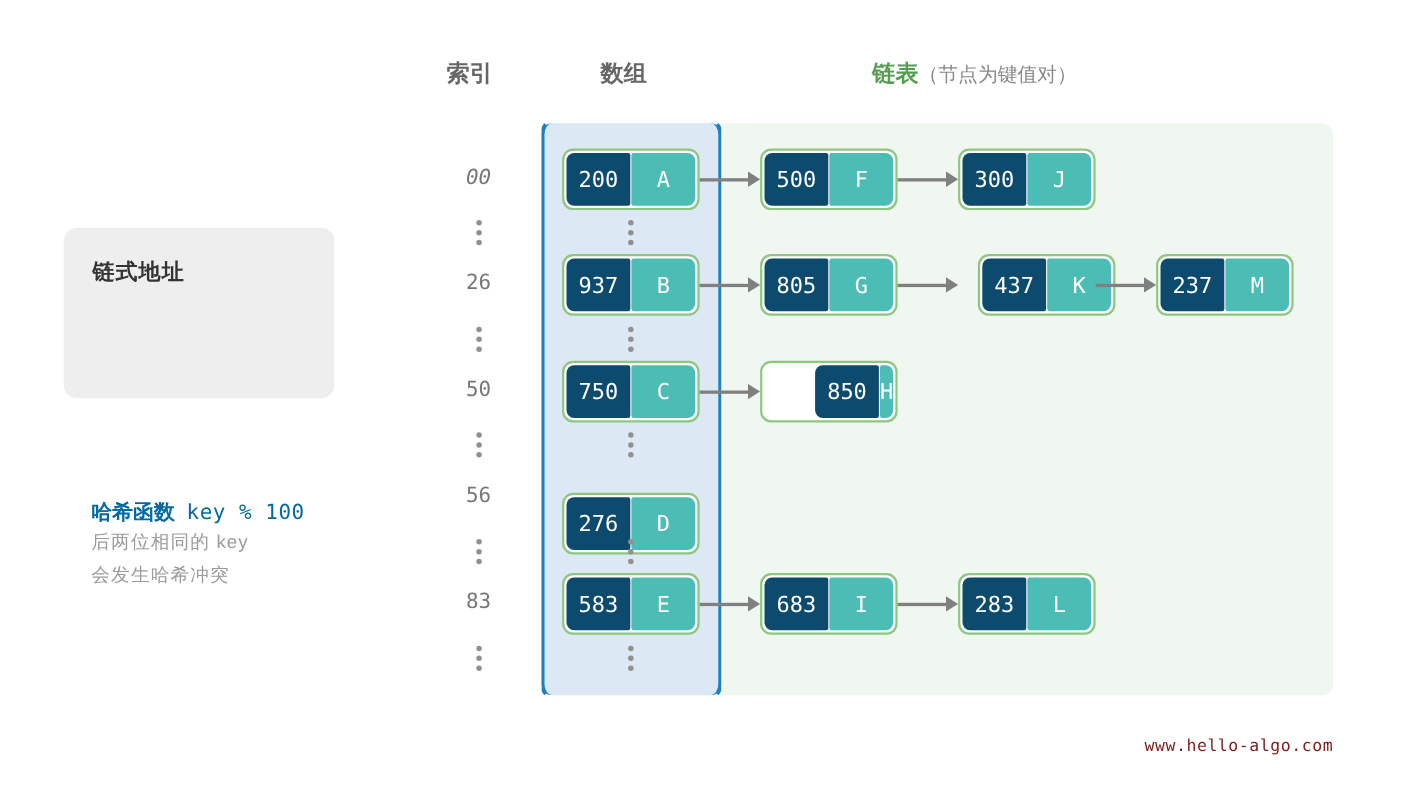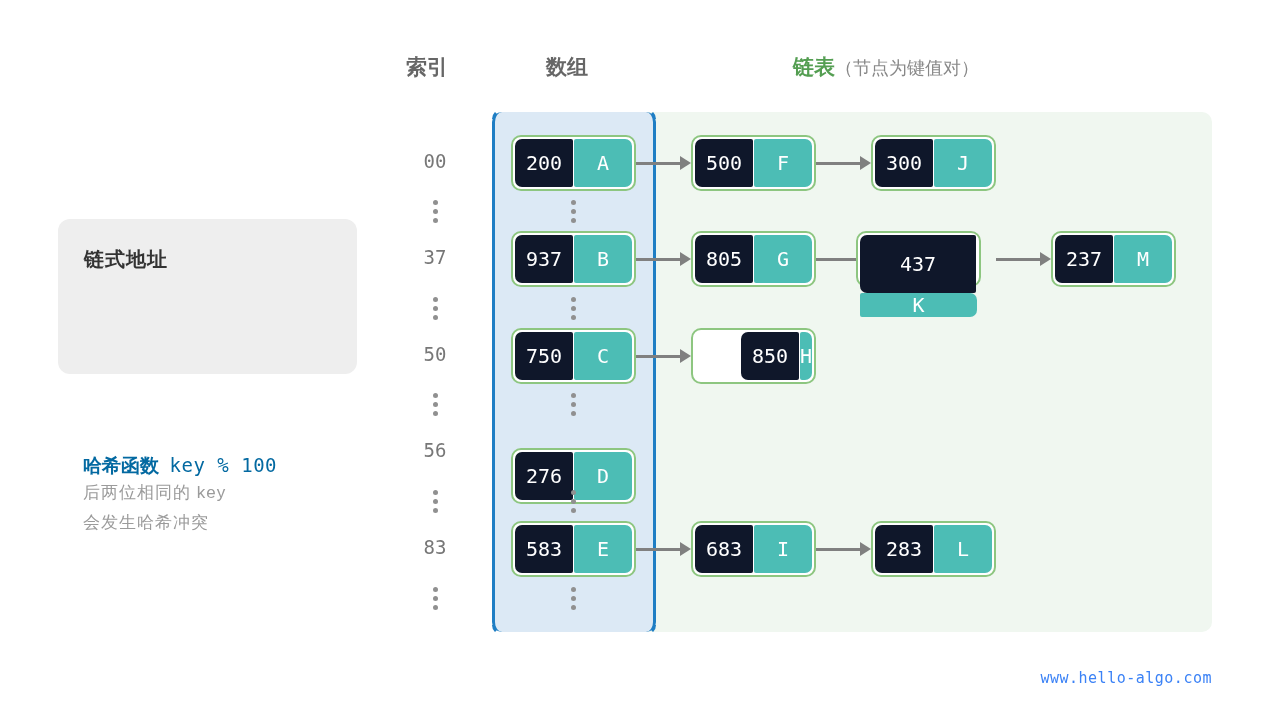--- a/index.html
+++ b/index.html
@@ -37,22 +37,22 @@
   #hdr-list .list-sub {
     color: #888888;
     font-weight: normal;
     font-size: 18px;
   }
 
   
   .info-card {
     position: absolute;
     left: 58px;
-    top: 219px;
-    width: 299px;
+    top: 207px;
+    width: 246px;
     height: 155px;
     background: #eeeeee;
     border-radius: 12px;
   }
   .info-card-title {
     position: absolute;
     left: 26px;
     top: 27px;
     font-size: 20px;
     font-weight: bold;
@@ -164,21 +164,21 @@
   .node .val {
     display: flex;
     align-items: center;
     justify-content: center;
     font-family: "DejaVu Sans Mono", "Liberation Mono", monospace;
     font-size: 20px;
     color: #ffffff;
   }
   .node .key {
     flex: 0 0 58px;
-    background: #0f172a;
+    background: #0c4a6e;
     border-radius: 7px 2px 2px 7px;
     margin-right: 1px;
   }
   .node .val {
     flex: 1 1 auto;
     background: #4cbdb5;
     border-radius: 2px 7px 7px 2px;
   }
 
   
@@ -218,21 +218,21 @@
     background: #909090;
   }
 
   
   .watermark {
     position: absolute;
     right: 68px;
     bottom: 33px;
     font-family: "DejaVu Sans Mono", "Liberation Mono", monospace;
     font-size: 15px;
-    color: #3b82f6;
+    color: #7f1d1d;
     letter-spacing: 0.5px;
   }
 </style>
 </head>
 <body>
 
 <div class="stage">
 
   <div class="col-header" id="hdr-index">索引</div>
   <div class="col-header" id="hdr-array">数组</div>
@@ -249,21 +249,21 @@
   </div>
   <div class="note-body">
     <div>后两位相同的  key</div>
     <div>会发生哈希冲突</div>
   </div>
 
   <div class="list-panel"></div>
   <div class="array-panel"></div>
 
   <div id="rows-layer">
-      <div class="index-label" style="left: 410px; top: 150px;">00</div>
+      <div class="index-label" style="left: 410px; top: 150px; font-style: italic;">00</div>
       <div class="node" style="left: 511px; top: 135px;">
         <div class="key">200</div>
         <div class="val">A</div>
       </div>
       <div class="arrow" style="left: 636px; top: 156px; width: 55px;">
         <div class="shaft"></div>
         <div class="head"></div>
       </div>
       <div class="node" style="left: 691px; top: 135px;">
         <div class="key">500</div>
@@ -280,38 +280,38 @@
       <div class="ellipsis" style="left: 425px; top: 200px;">
         <i></i>
         <i></i>
         <i></i>
       </div>
       <div class="ellipsis" style="left: 563.5px; top: 200px;">
         <i></i>
         <i></i>
         <i></i>
       </div>
-      <div class="index-label" style="left: 410px; top: 246px;">37</div>
+      <div class="index-label" style="left: 410px; top: 246px;">26</div>
       <div class="node" style="left: 511px; top: 231px;">
         <div class="key">937</div>
         <div class="val">B</div>
       </div>
       <div class="arrow" style="left: 636px; top: 252px; width: 55px;">
         <div class="shaft"></div>
         <div class="head"></div>
       </div>
       <div class="node" style="left: 691px; top: 231px;">
         <div class="key">805</div>
         <div class="val">G</div>
       </div>
       <div class="arrow" style="left: 816px; top: 252px; width: 55px;">
         <div class="shaft"></div>
         <div class="head"></div>
       </div>
-      <div class="node" style="left: 856px; top: 231px; flex-direction: column;">
+      <div class="node" style="left: 889px; top: 231px;">
         <div class="key">437</div>
         <div class="val">K</div>
       </div>
       <div class="arrow" style="left: 996px; top: 252px; width: 55px;">
         <div class="shaft"></div>
         <div class="head"></div>
       </div>
       <div class="node" style="left: 1051px; top: 231px;">
         <div class="key">237</div>
         <div class="val">M</div>

